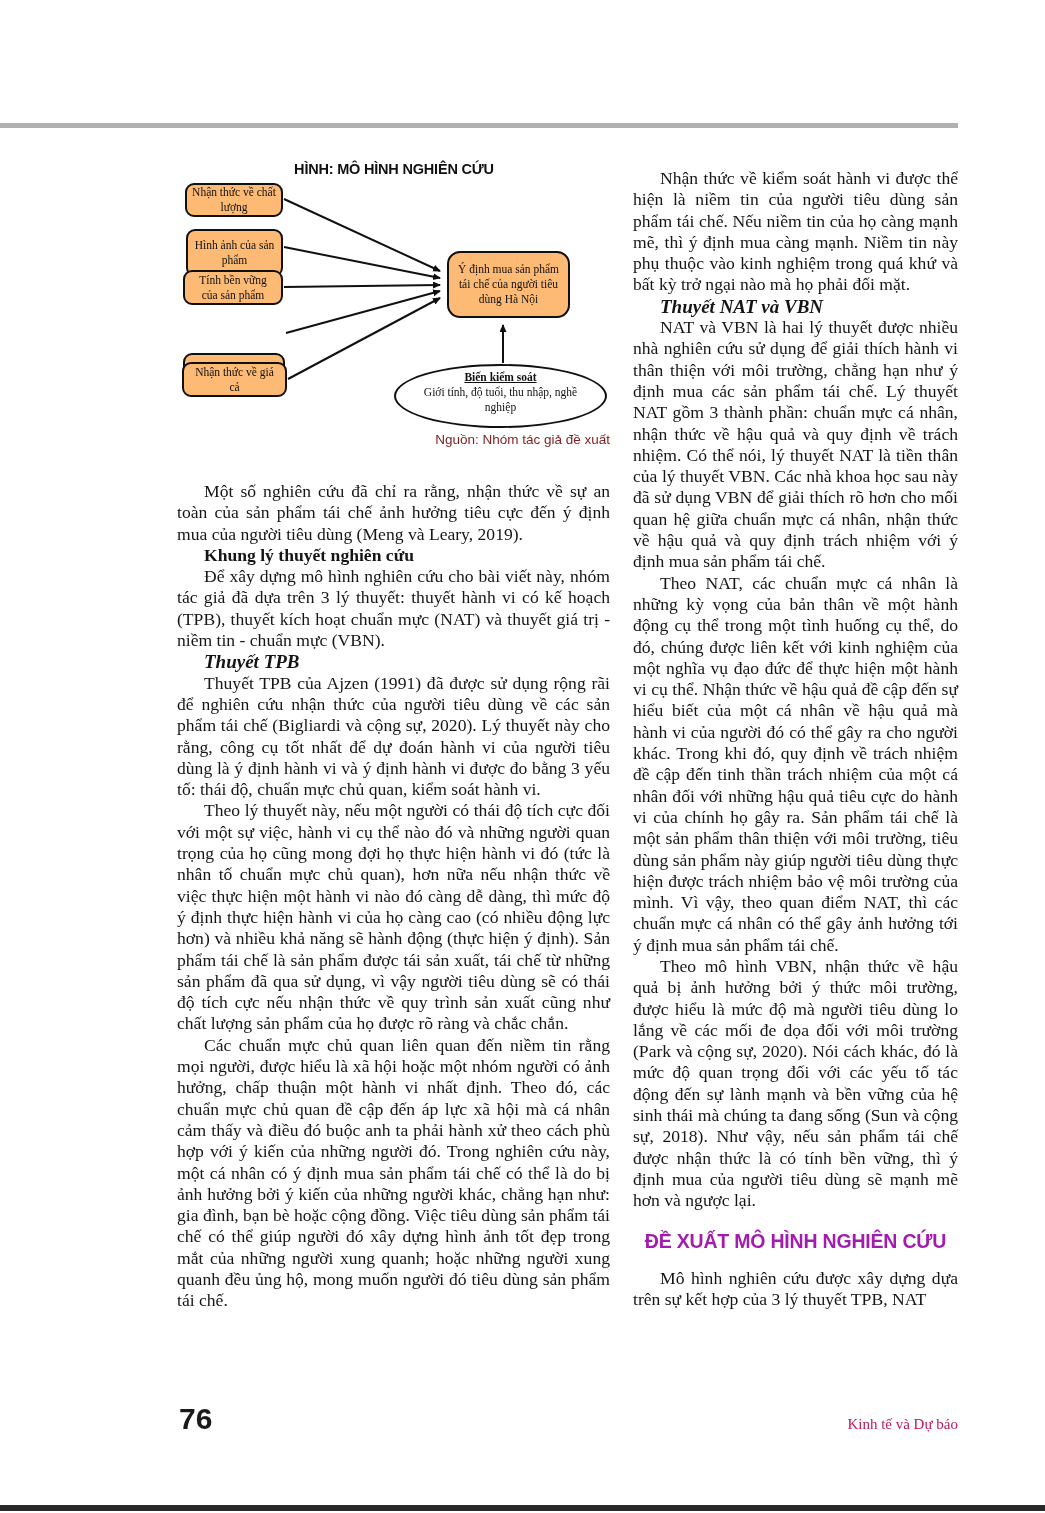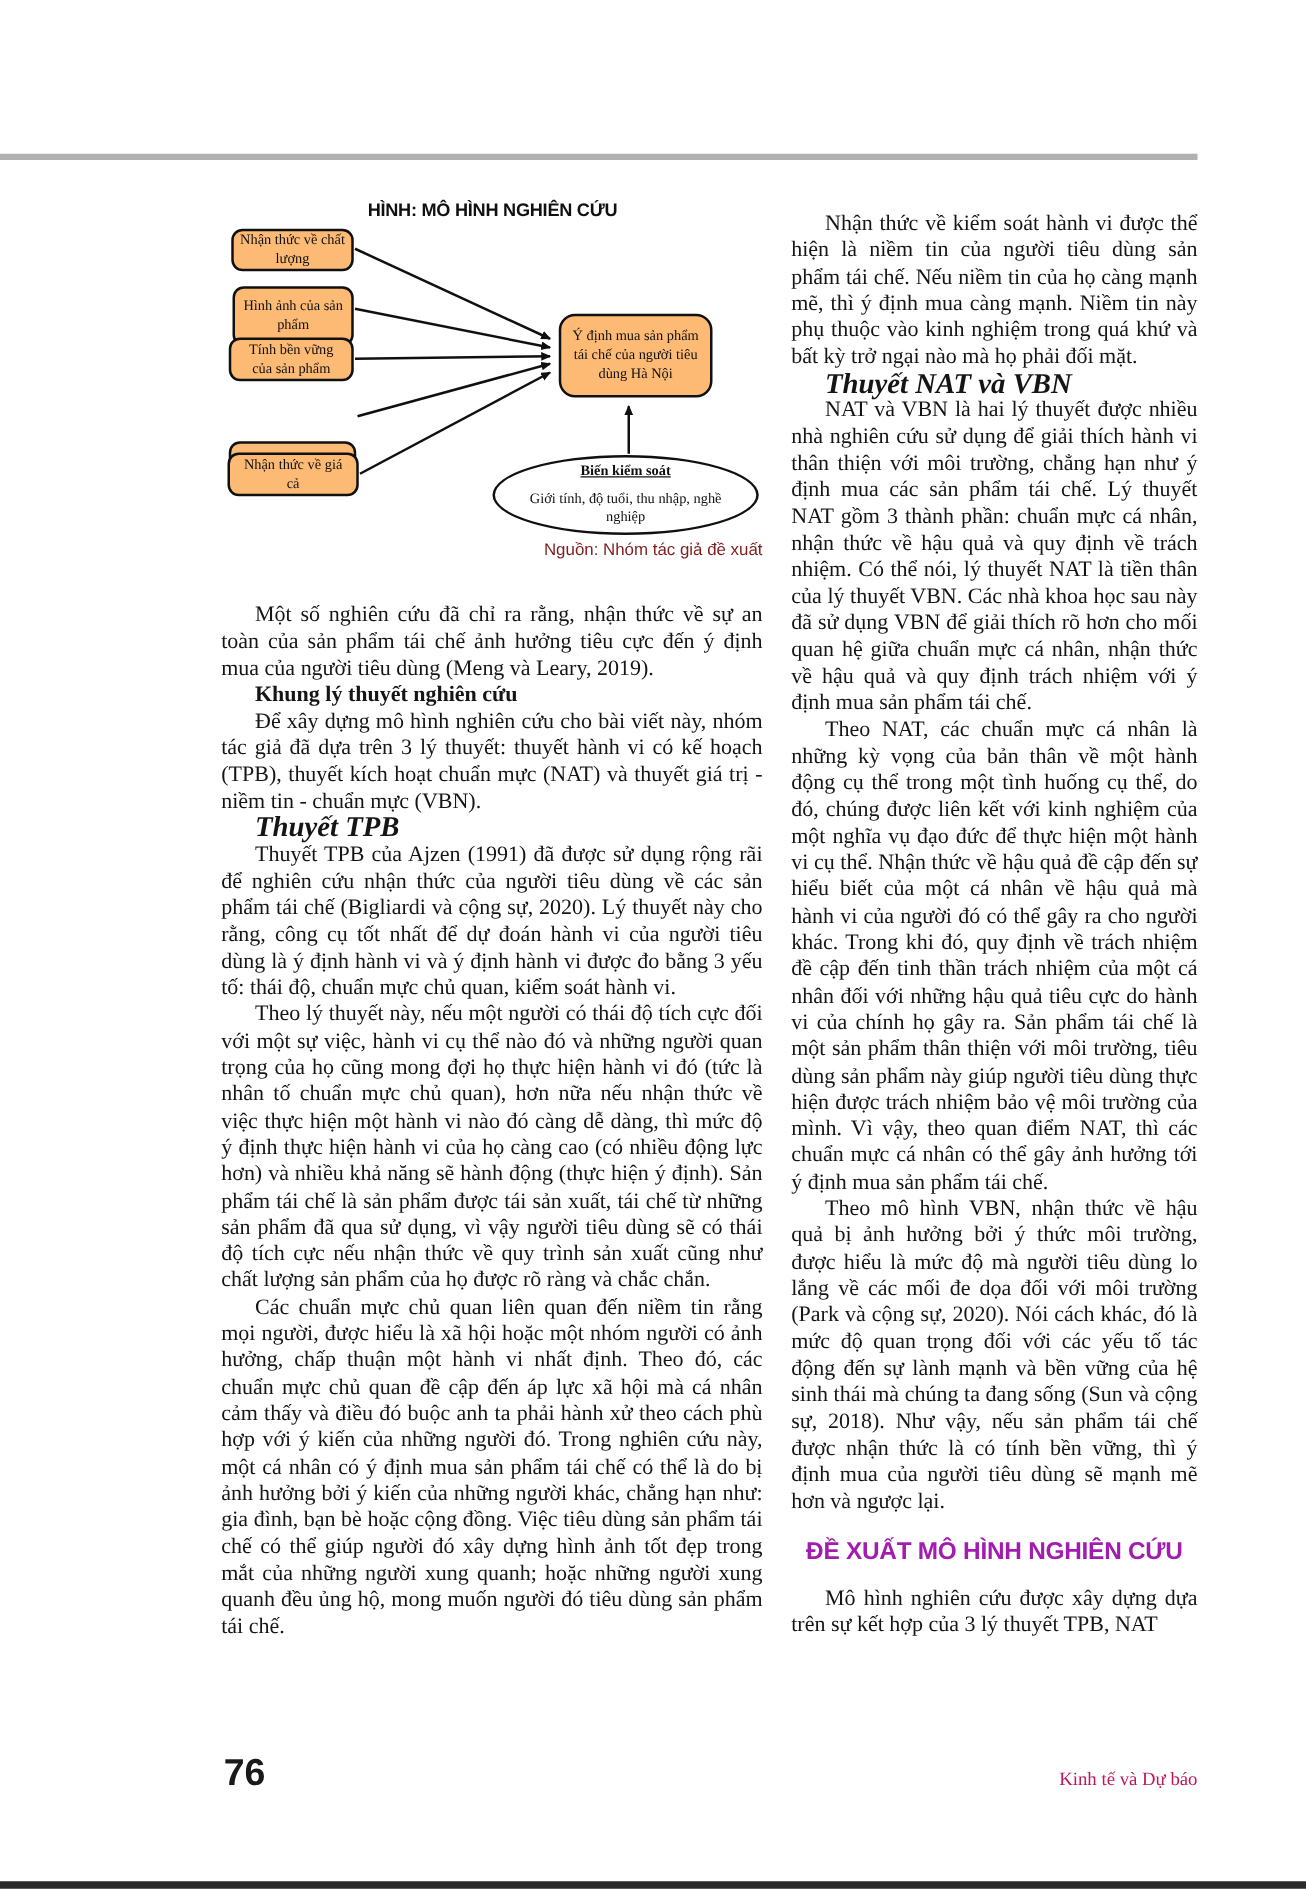--- a/index.html
+++ b/index.html
@@ -26,21 +26,21 @@
   .node.outcome{border-radius:13px;}
   .node.b1{left:7px;top:24px;width:98px;height:34px;}
   .node.b2{left:8px;top:70px;width:97px;height:48px;}
   .node.b3{left:5px;top:111px;width:100px;height:35px;}
   .node.b4{left:5px;top:158px;width:102px;height:33px;margin-top:36px;}
   .node.b5{left:4px;top:203px;width:105px;height:35px;}
   .node.outcome{left:269px;top:92px;width:123px;height:67px;}
   .ellipse{
     position:absolute;left:216px;top:205px;width:213px;height:64px;box-sizing:border-box;
     border:2px solid #101010;border-radius:50%;background:#fff;
-    display:flex;flex-direction:column;align-items:center;justify-content:space-between;
+    display:flex;flex-direction:column;align-items:center;justify-content:flex-start;
     text-align:center;font-size:11.5px;line-height:1.3;padding:4px 22px;color:#101010;
   }
   .ellipse .ctl-title{font-weight:bold;text-decoration:underline;}
   .fig-arrows{position:absolute;left:0;top:0;width:432px;height:300px;}
   .fig-source{
     position:absolute;right:0;top:273px;
     font-family:"Liberation Sans",sans-serif;font-size:13.5px;color:#7f1d1d;
   }
 
   
@@ -49,21 +49,21 @@
   .col-right{left:633px;top:168px;width:325px;}
   .col p{
     margin:0;text-align:justify;text-indent:27px;
     font-size:17.6px;line-height:21.3px;
   }
   .h-serif-bold{
     margin:0;font-size:17.6px;line-height:21.3px;font-weight:bold;
     text-indent:27px;text-align:left;
   }
   .h-serif-bi{
-    margin:0;font-size:23px;line-height:21.3px;font-weight:bold;font-style:italic;
+    margin:0;font-size:19px;line-height:21.3px;font-weight:bold;font-style:italic;
     text-indent:27px;text-align:left;
   }
   .h-section{
     margin:17px 0 15px 0;font-family:"Liberation Sans",sans-serif;font-weight:bold;
     font-size:19.5px;line-height:24px;text-align:center;text-indent:0;
     letter-spacing:-0.2px;color:#a21caf;
   }
 
   
   .page-number{

